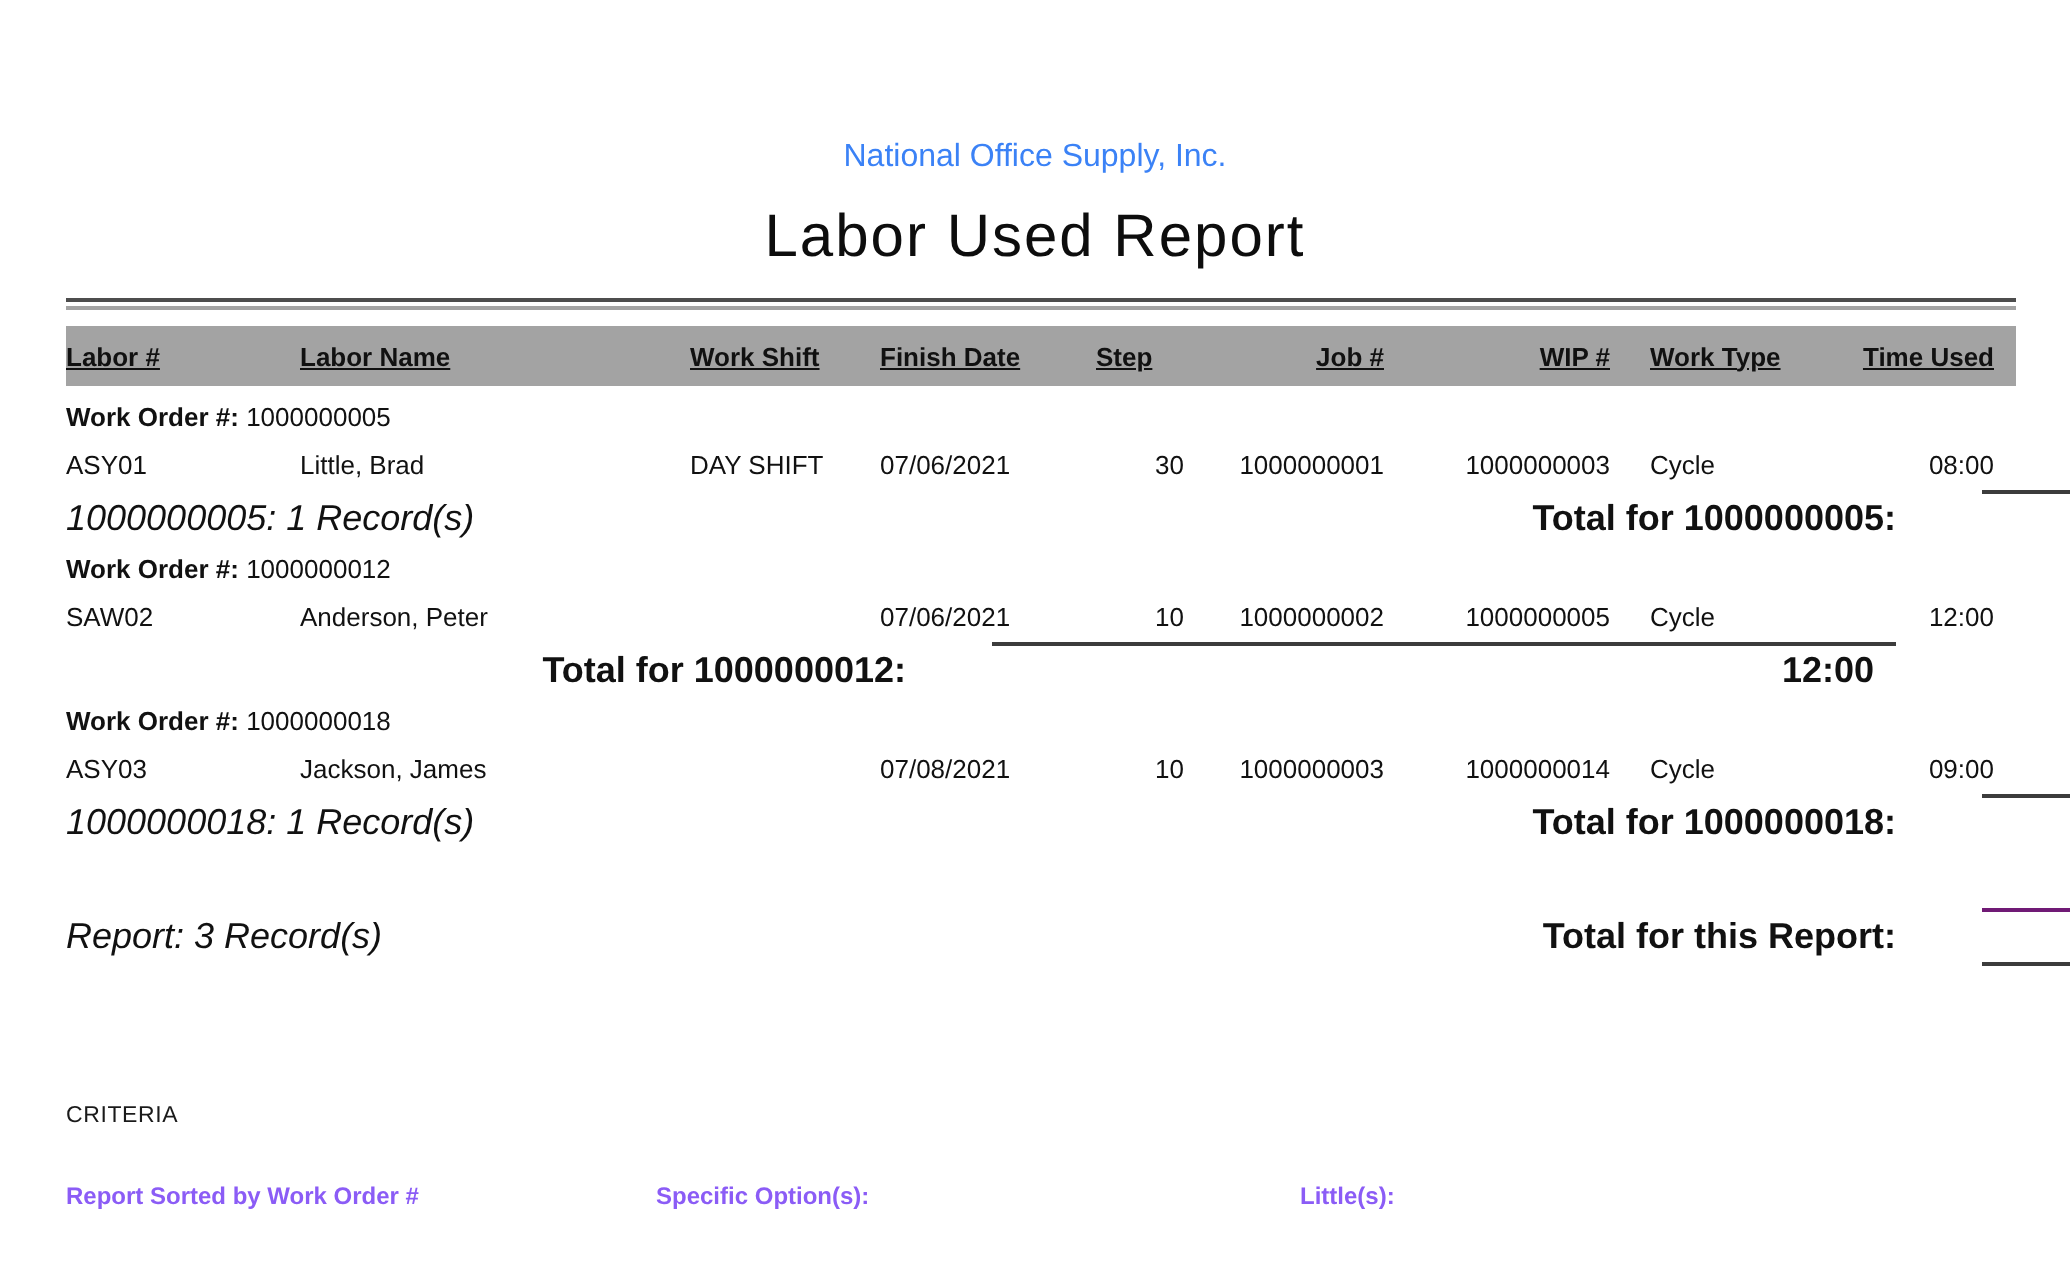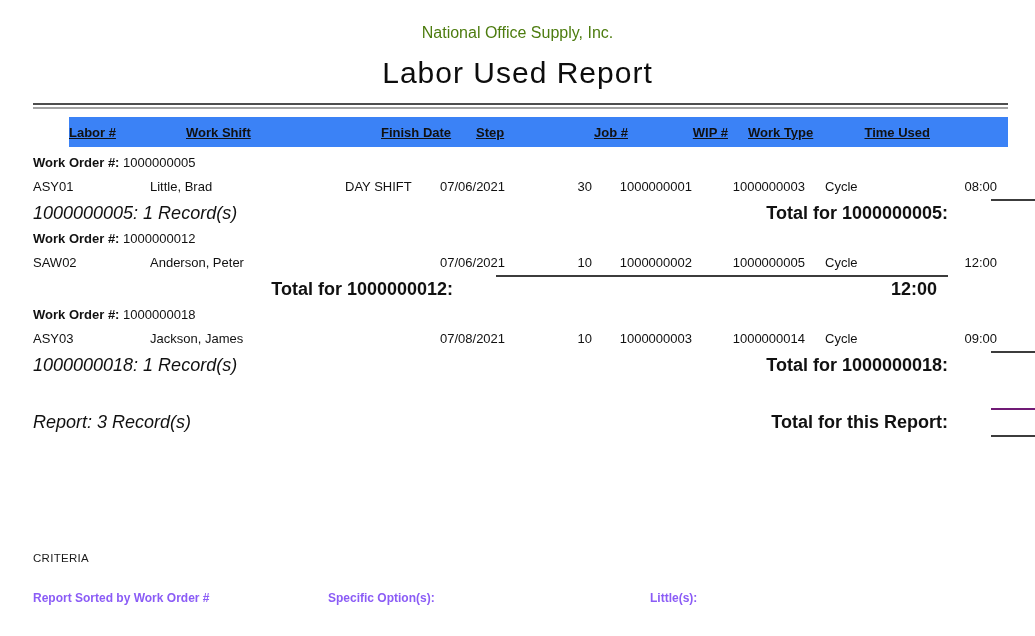--- a/index.html
+++ b/index.html
@@ -4,32 +4,32 @@
 <style>
   html,body{margin:0;padding:0;background:#ffffff;}
   .page{
     position:relative;
     width:1035px;height:636px;
     background:#ffffff;
     font-family:"Liberation Sans", sans-serif;
     color:#111111;
     overflow:hidden;
   }
-  .company{padding-top:23px;text-align:center;font-size:16px;line-height:19px;color:#4d7c0f;}
+  .company{padding-top:69px;text-align:center;font-size:16px;line-height:19px;color:#3b82f6;}
   .title{margin-top:13px;text-align:center;font-size:30px;line-height:36px;letter-spacing:1px;color:#0d0d0d;}
   .rule{margin-left:33px;margin-right:27px;height:2px;}
   .rule-dark{margin-top:12px;background:#4d4d4d;}
   .rule-light{margin-top:2px;background:#a3a3a3;}
   .content{margin:0 27px 0 33px;}
   .grid{
     display:grid;
     grid-template-columns:117px 195px 95px 108px 44px 100px 113px 100px 103px;
     font-size:13px;
   }
-  .thead{margin-top:8px;height:30px;background:#3b82f6;align-items:center;margin-left:36px;}
+  .thead{margin-top:8px;height:30px;background:#a3a3a3;align-items:center;}
   .thead span{font-weight:bold;text-decoration:underline;white-space:nowrap;}
   .al{text-align:left;}
   .ar{text-align:right;}
   .c8pad{padding-left:20px;}
   .c9pad{padding-right:11px;}
   .group-header{margin-top:7px;font-size:13px;line-height:17px;}
   .group-header .wo-label{font-weight:bold;}
   .row{margin-top:7px;line-height:17px;}
   .row span{white-space:nowrap;}
   .frow{
@@ -75,20 +75,21 @@
   <div class="company">National Office Supply, Inc.</div>
   <div class="title">Labor Used Report</div>
 
   <div class="rule rule-dark"></div>
   <div class="rule rule-light"></div>
 
   <div class="content">
 
     <div class="grid thead">
       <span class="al">Labor #</span>
+      <span class="al">Labor Name</span>
       <span class="al">Work Shift</span>
       <span class="al">Finish Date</span>
       <span class="al">Step</span>
       <span class="ar">Job #</span>
       <span class="ar">WIP #</span>
       <span class="al c8pad">Work Type</span>
       <span class="ar c9pad">Time Used</span>
     </div>
 
     <div>

